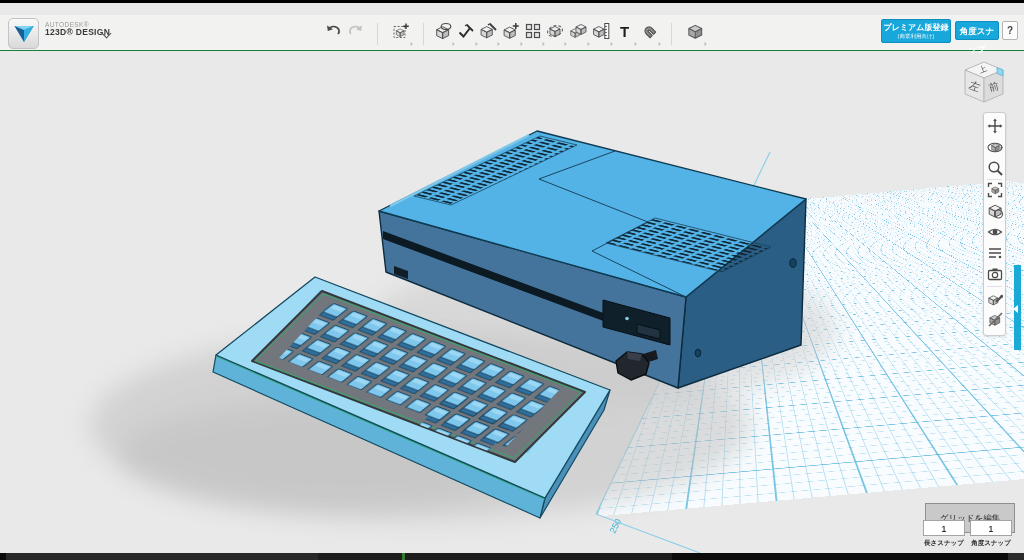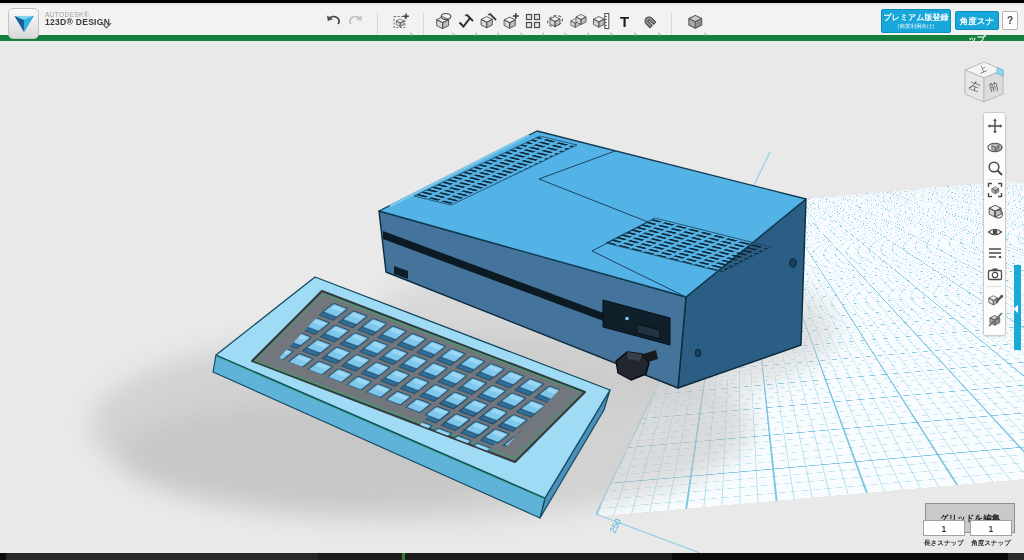--- a/index.html
+++ b/index.html
@@ -14,21 +14,21 @@
   .winbtn { position:absolute; top:0; width:22px; height:12px; display:flex; align-items:center; justify-content:center; }
   #btn-min  { right:58px; } #btn-max { right:30px; } #btn-close { right:4px; }
   #btn-min span { display:block; width:8px; height:1.2px; background:#333; }
   #btn-max span { display:block; width:7px; height:6px; border:1px solid #333; position:relative; }
   #btn-max span:before { content:""; position:absolute; left:1.5px; top:-3px; width:6px; height:5px; border:1px solid #333; border-bottom:none; border-left:none; }
   #btn-close span { display:block; width:8px; height:8px; position:relative; }
   #btn-close span:before, #btn-close span:after { content:""; position:absolute; left:3.6px; top:0; width:1.2px; height:8px; background:#333; }
   #btn-close span:before { transform:rotate(45deg); } #btn-close span:after { transform:rotate(-45deg); }
 
   
-  #toolbar { position:absolute; left:0; top:5px; width:1024px; height:36px; background:#f2f2f1; border-bottom:6px solid #15803d; }
+  #toolbar { position:absolute; left:0; top:15px; width:1024px; height:36px; background:#f2f2f1; border-bottom:1px solid #15803d; }
   #brand-tile { position:absolute; left:8px; top:3px; width:31px; height:31px; border-radius:5px; border:1px solid #c3c3c3; background:linear-gradient(#fafafa,#d9d9d9); display:flex; align-items:center; justify-content:center; }
   #brand-text { position:absolute; left:45px; top:6px; line-height:1.15; }
   #brand-autodesk { font-size:6.5px; color:#9a9a9a; letter-spacing:0.4px; }
   #brand-product { font-size:8.5px; font-weight:bold; color:#3a3a3a; letter-spacing:0.3px; }
   #brand-caret { position:absolute; left:103px; top:15px; width:7px; height:7px; border-right:1.6px solid #555; border-bottom:1.6px solid #555; transform:rotate(45deg); }
   .tb-sep { position:absolute; top:8px; width:1px; height:22px; background:#d6d6d6; }
   .tool { position:absolute; top:7px; width:22px; height:24px; display:flex; align-items:flex-start; justify-content:center; }
   .tool svg { display:block; }
   .tool.caret:after { content:""; position:absolute; right:1px; bottom:0; border-left:3px solid transparent; border-top:3px solid transparent; border-bottom:3px solid #ababab; transform:rotate(-45deg); opacity:.8; }
   
@@ -64,21 +64,21 @@
   
   #navrail { position:absolute; left:983px; top:57px; width:23px; height:224px; background:#fcfcfc; border:1px solid #cccccc; border-radius:3px; box-shadow:0 1px 2px rgba(0,0,0,0.12); }
   .nav-item { position:absolute; left:2px; width:17px; height:17px; display:flex; align-items:center; justify-content:center; }
   .nav-sep { position:absolute; left:3px; width:15px; height:1px; background:#e0e0e0; }
   
   #side-handle { position:absolute; left:1014px; top:210px; width:7px; height:85px; background:#1ba9d6; }
   #side-handle:before { content:""; position:absolute; left:-1px; top:40px; border-top:4px solid transparent; border-bottom:4px solid transparent; border-right:5px solid #fff; }
 
   
   #grid-panel { position:absolute; left:922px; top:448px; width:96px; }
-  #grid-edit-btn { display:block; width:90px; height:30px; margin-left:3px; background:#c9c9c9; border:1px solid #909090; font-size:8.5px; font-weight:bold; color:#1c1c1c; text-align:center; line-height:12px; }
+  #grid-edit-btn { display:block; width:90px; height:30px; margin-left:3px; background:#c9c9c9; border:1px solid #909090; font-size:8.5px; font-weight:normal; color:#1c1c1c; text-align:center; line-height:12px; }
   .snap-input { position:absolute; top:17px; width:42px; height:16px; background:#fff; border:1px solid #a3a3a3; font-size:9.5px; text-align:center; font-family:"Liberation Sans",sans-serif; }
   #snap-len { left:1px; } #snap-ang { left:48px; }
   .snap-label { position:absolute; top:36px; width:44px; font-size:6.5px; font-weight:bold; color:#2a2a2a; text-align:center; }
   #snap-len-label { left:0; } #snap-ang-label { left:47px; }
 
   
   #bottombar { position:absolute; left:0; top:553px; width:1024px; height:7px; background:#0b0b0b; }
   #bottombar .seg1 { position:absolute; left:6px; top:0; width:312px; height:7px; background:#282828; }
   #bottombar .seg2 { position:absolute; left:318px; top:0; width:354px; height:7px; background:#1d1d1d; }
   #bottombar .seg-green { position:absolute; left:402px; top:0; width:3px; height:7px; background:#2f7d32; }

